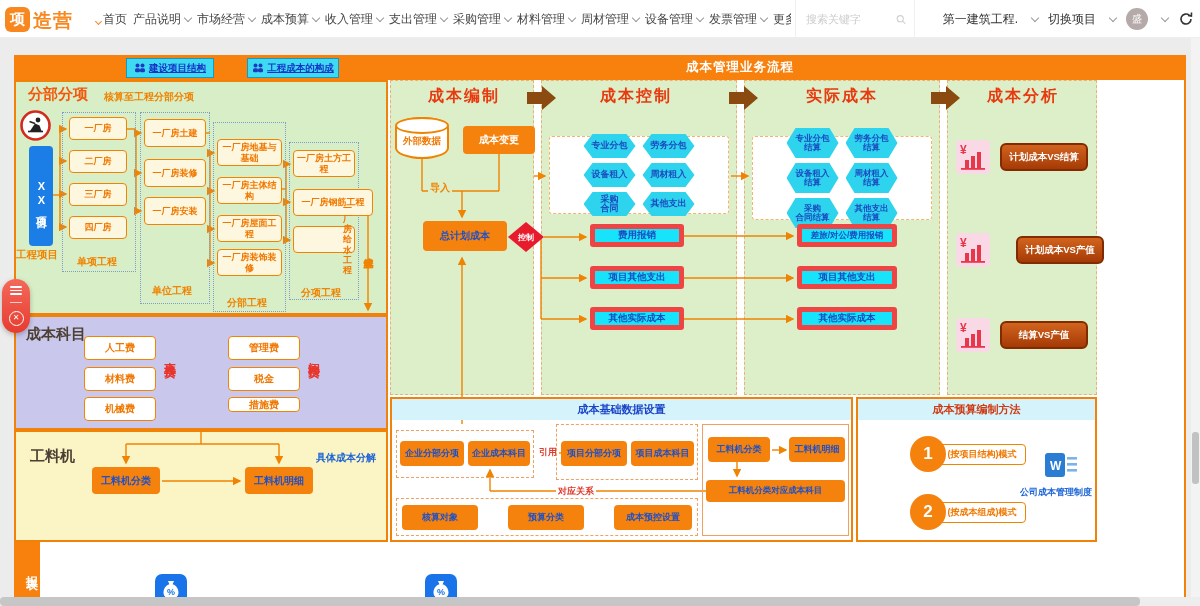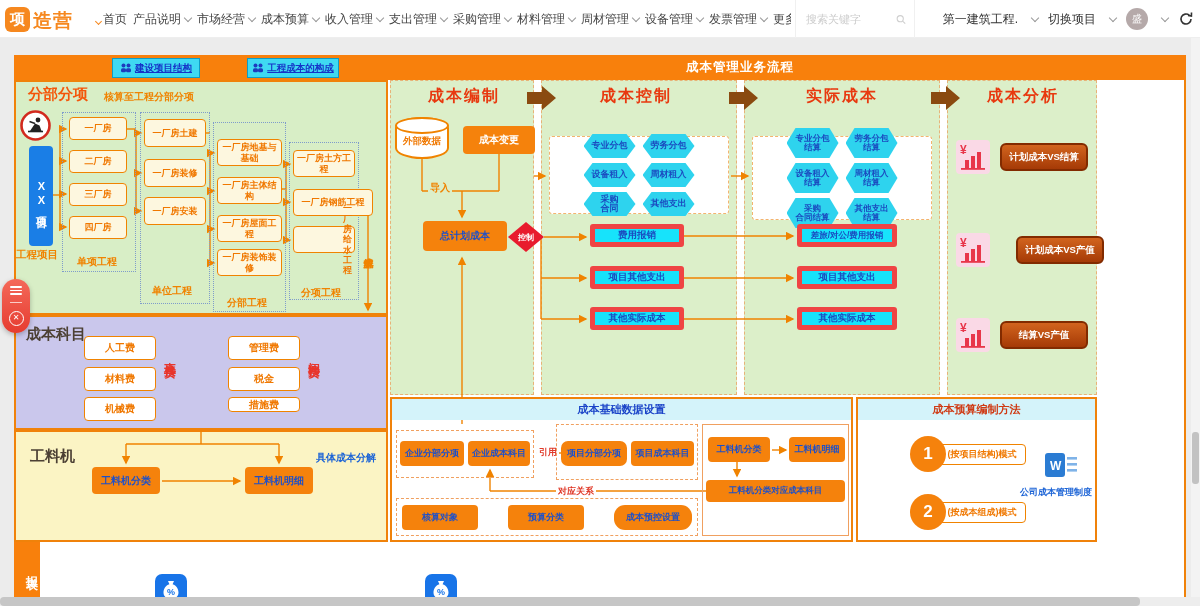--- a/index.html
+++ b/index.html
@@ -230,21 +230,21 @@
         <path d="M490,491 V470" marker-end="url(#ah)"></path>
     </g>
 
     <g fill="#8a4a10">
       <polygon points="527,92 542,92 542,86 556,98 542,110 542,104 527,104"></polygon>
       <polygon points="729,92 744,92 744,86 758,98 744,110 744,104 729,104"></polygon>
       <polygon points="931,92 946,92 946,86 960,98 946,110 946,104 931,104"></polygon>
     </g>
   </svg>
 
-  <div class="a tabbtn" style="left:112px;top:58px;width:88px;">
+  <div class="a tabbtn" style="left:126px;top:58px;width:88px;">
     <svg width="12" height="10" viewBox="0 0 12 10">
         <circle cx="3.5" cy="2.5" r="2" fill="#1d3bbf"></circle>
         <circle cx="8.5" cy="2.5" r="2" fill="#1d3bbf"></circle>
         <rect x="1" y="5.2" width="5" height="4" rx="1.5" fill="#1d3bbf"></rect>
         <rect x="6" y="5.2" width="5" height="4" rx="1.5" fill="#1d3bbf"></rect>
       </svg>
     <span>建设项目结构</span>
   </div>
   <div class="a tabbtn" style="left:247px;top:58px;width:92px;">
     <svg width="12" height="10" viewBox="0 0 12 10">
@@ -386,31 +386,31 @@
       </svg>
   </div>
   <div class="a btn-red fc" style="left:1000px;top:321px;width:88px;height:28px;">结算VS产值</div>
 
   <div class="a bhead" style="left:392px;top:399px;width:459px;height:21px;color:#1b44c8;">成本基础数据设置</div>
   <div class="a dash-o" style="left:396px;top:430px;width:138px;height:48px;"></div>
   <div class="a box-o fc" style="left:400px;top:441px;width:64px;height:25px;font-size:9px;">企业分部分项</div>
   <div class="a box-o fc" style="left:468px;top:441px;width:62px;height:25px;font-size:9px;">企业成本科目</div>
   <div class="a small-red" style="left:537px;top:446px;">引用</div>
   <div class="a dash-o" style="left:556px;top:424px;width:142px;height:56px;"></div>
-  <div class="a box-o fc" style="left:561px;top:441px;width:66px;height:25px;font-size:9px;border-radius:7px;">项目分部分项</div>
+  <div class="a box-o fc" style="left:561px;top:441px;width:66px;height:25px;font-size:9px;">项目分部分项</div>
   <div class="a box-o fc" style="left:631px;top:441px;width:63px;height:25px;font-size:9px;">项目成本科目</div>
   <div class="a solid-o" style="left:702px;top:424px;width:147px;height:112px;"></div>
   <div class="a box-o fc" style="left:708px;top:437px;width:62px;height:25px;font-size:9px;">工料机分类</div>
   <div class="a box-o fc" style="left:789px;top:437px;width:56px;height:25px;font-size:9px;">工料机明细</div>
   <div class="a box-o fc" style="left:706px;top:480px;width:139px;height:22px;font-size:8.5px;">工料机分类对应成本科目</div>
   <div class="a small-red" style="left:556px;top:485px;">对应关系</div>
   <div class="a dash-o" style="left:396px;top:498px;width:302px;height:38px;"></div>
   <div class="a box-o fc" style="left:402px;top:505px;width:76px;height:25px;font-size:9px;">核算对象</div>
   <div class="a box-o fc" style="left:508px;top:505px;width:76px;height:25px;font-size:9px;">预算分类</div>
-  <div class="a box-o fc" style="left:614px;top:505px;width:78px;height:25px;font-size:9px;border-radius:11px;">成本预控设置</div>
+  <div class="a box-o fc" style="left:614px;top:505px;width:78px;height:25px;font-size:9px;">成本预控设置</div>
 
   <div class="a bhead" style="left:858px;top:399px;width:237px;height:21px;color:#cf3a14;">成本预算编制方法</div>
   <div class="a numcircle fc" style="left:910px;top:436px;width:36px;height:36px;">1</div>
   <div class="a box-mode fc" style="left:938px;top:444px;width:88px;height:21px;">(按项目结构)模式</div>
   <div class="a numcircle fc" style="left:910px;top:494px;width:36px;height:36px;">2</div>
   <div class="a box-mode fc" style="left:938px;top:502px;width:88px;height:21px;">(按成本组成)模式</div>
   <svg class="a" style="left:1044px;top:448px;" width="34" height="36" viewBox="0 0 34 36">
     <rect x="1" y="5" width="20" height="24" rx="3" fill="#2b7cd3"></rect>
     <text x="6" y="22" font-size="12" font-weight="bold" fill="#fff">W</text>
     <rect x="23" y="9" width="10" height="2.6" fill="#7fb3e8"></rect>

